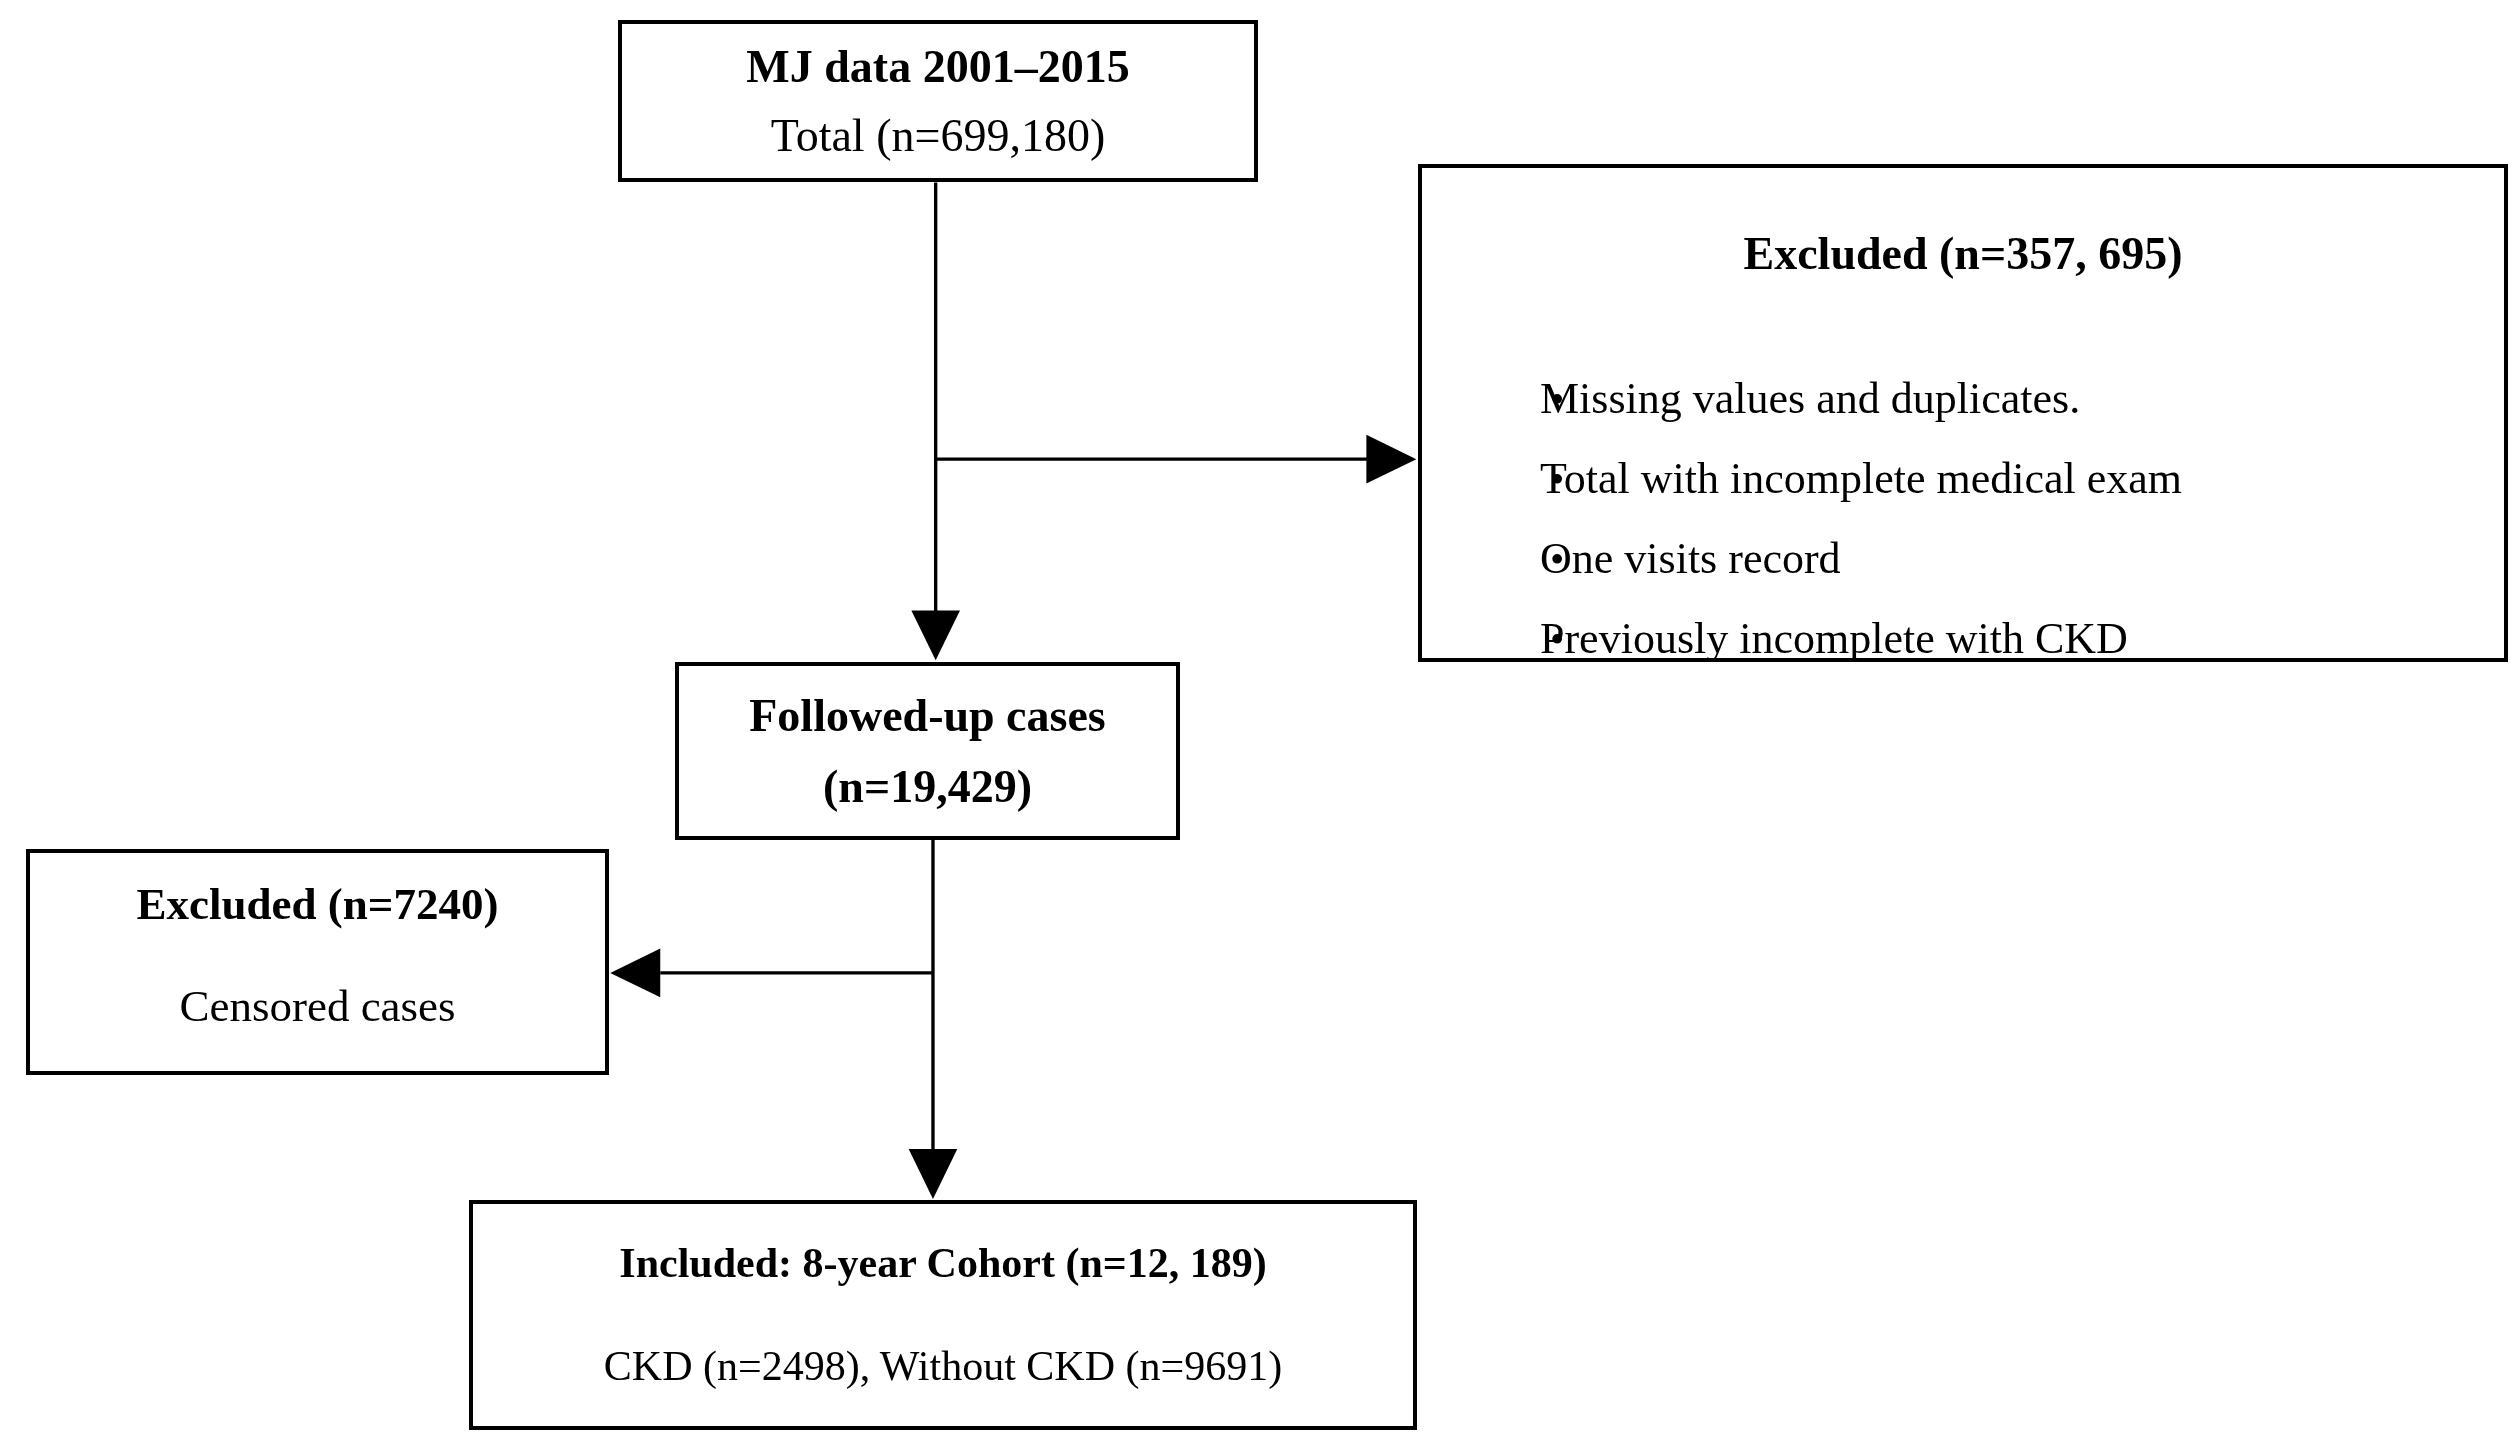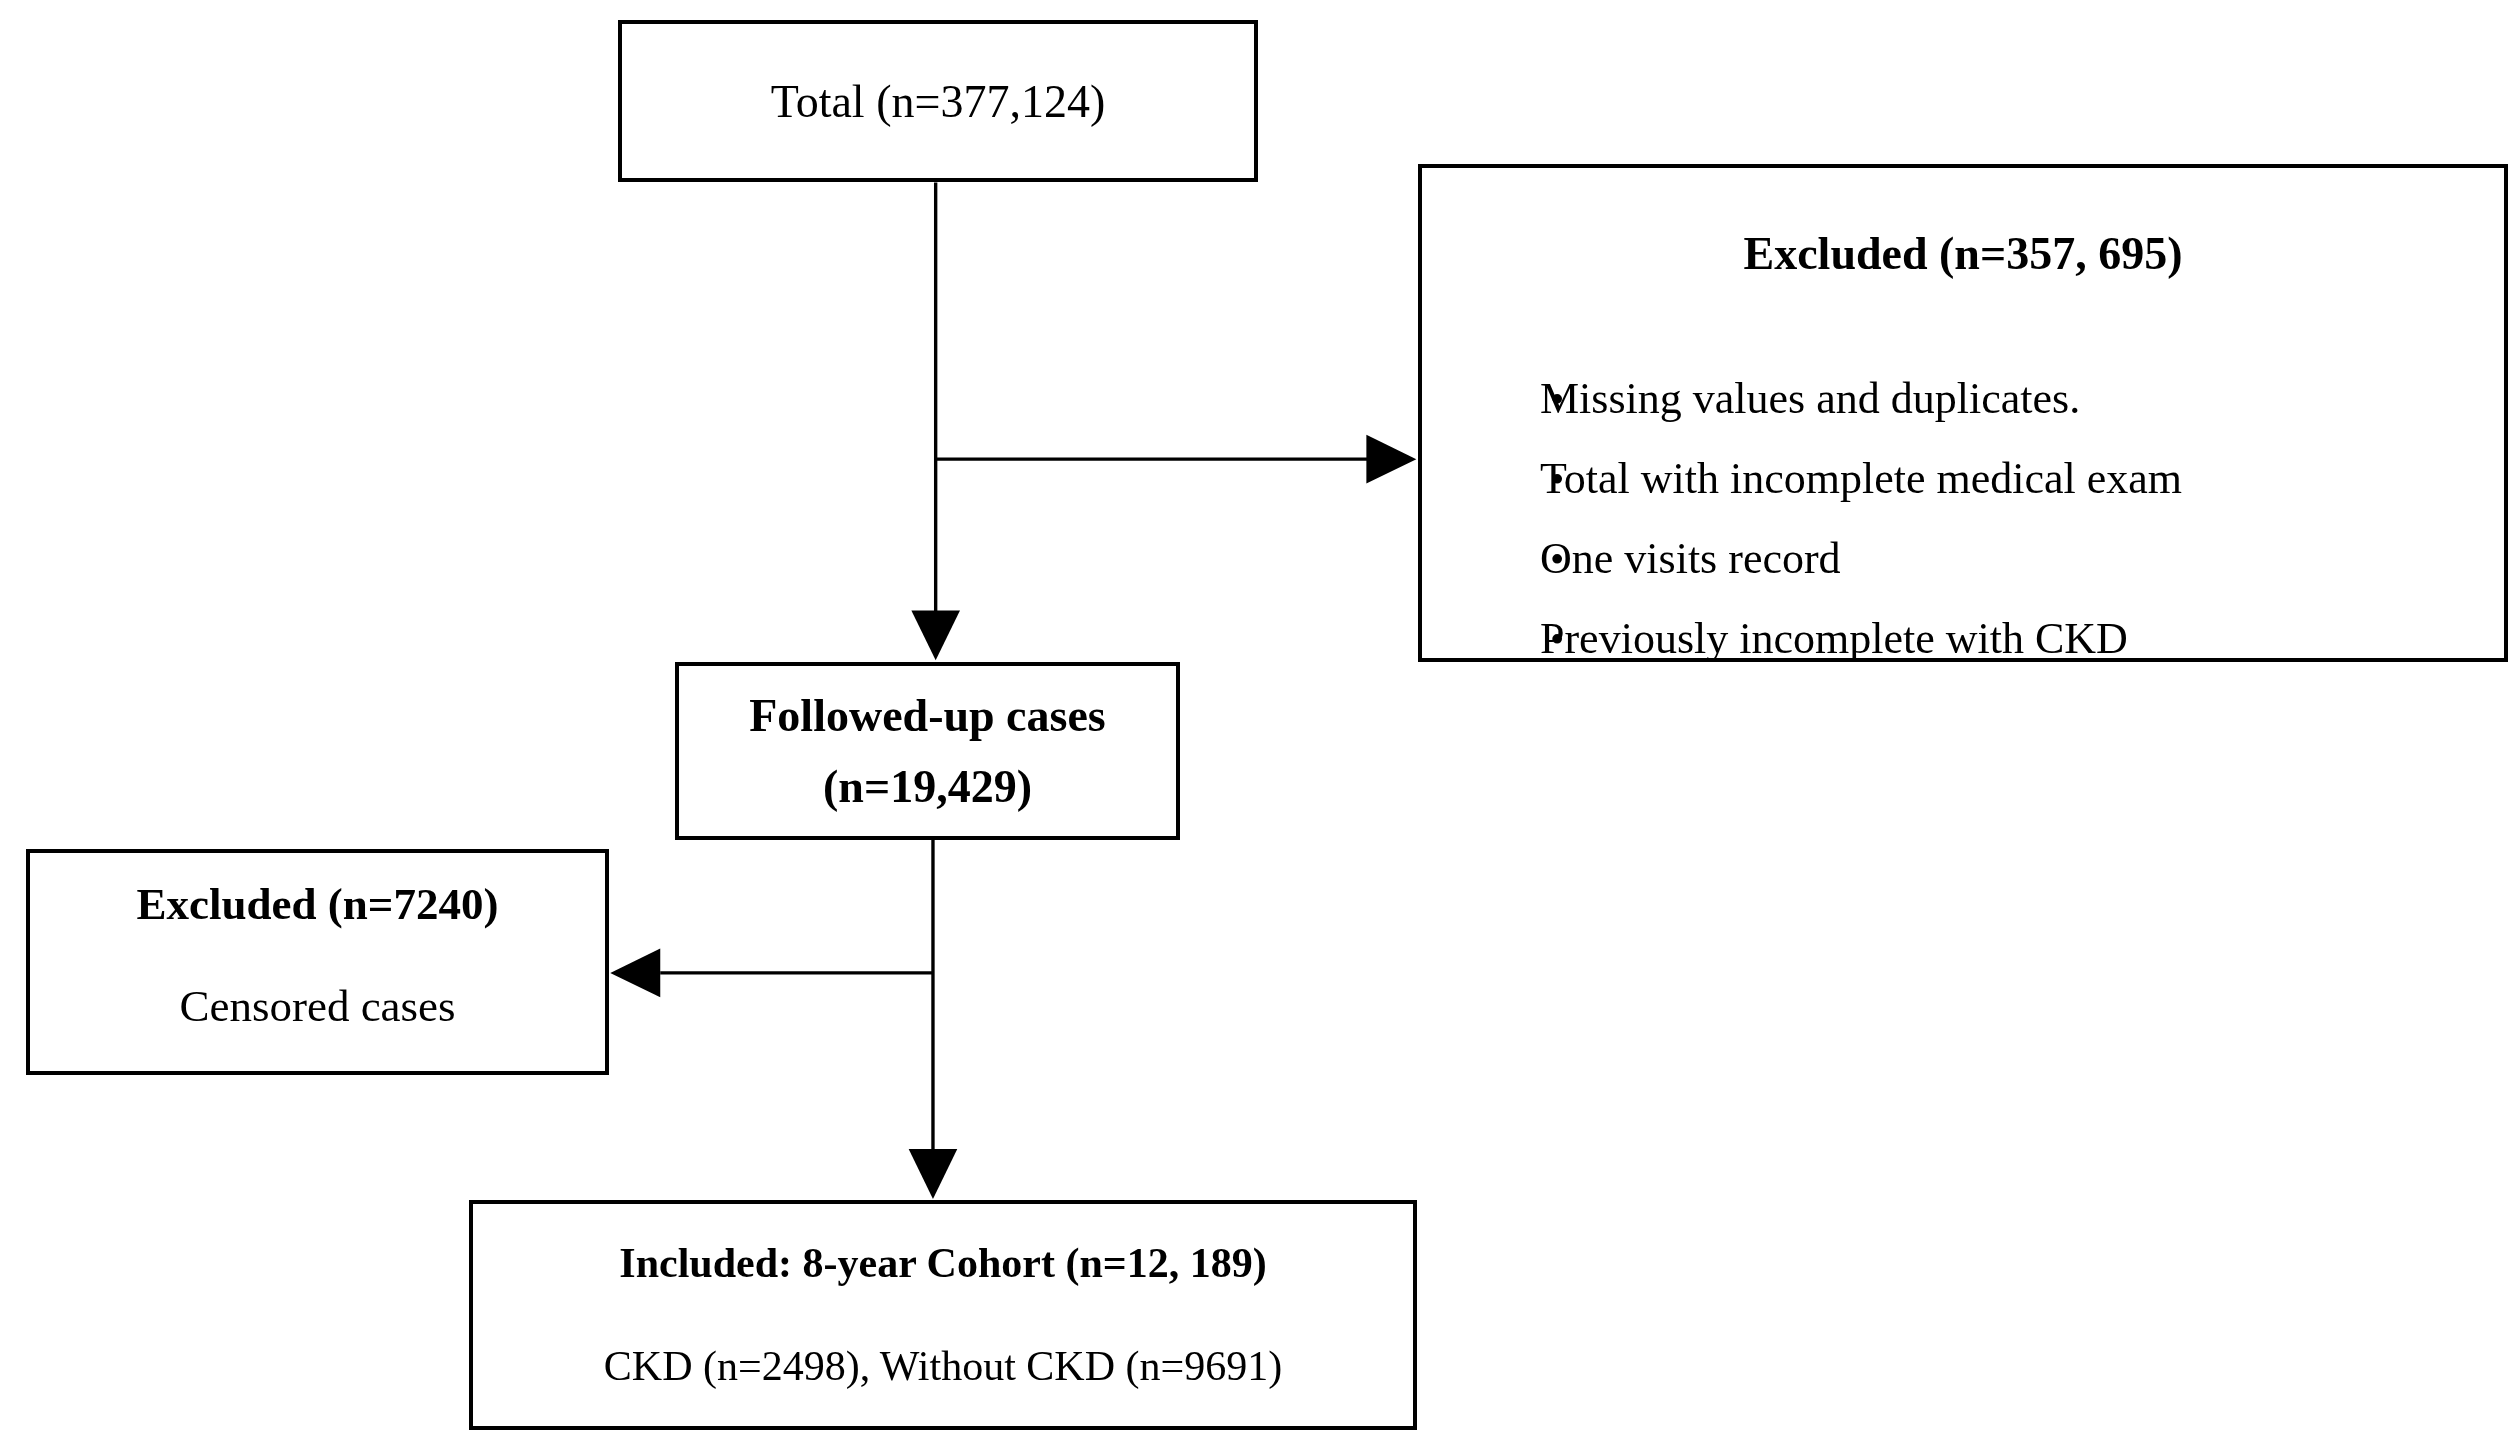--- a/index.html
+++ b/index.html
@@ -112,21 +112,22 @@
       <polygon points="1382,1776 1346,1702 1418,1702"></polygon>
     </g>
 
     <g>
       <line x1="1382" y1="1441" x2="978" y2="1441"></line>
       <polygon points="904,1441 978,1405 978,1477"></polygon>
     </g>
   </svg>
 
   <div class="flowbox box-source centered">
-    <div>Total (n=377,124)</div>
+    <div class="bold">MJ data 2001–2015</div>
+    <div>Total (n=699,180)</div>
   </div>
 
   <div class="flowbox box-excluded-right">
     <div class="box-title bold">Excluded (n=357, 695)</div>
     <ul class="bullet-list">
       <li>Missing values and duplicates.</li>
       <li>Total with incomplete medical exam</li>
       <li>One visits record</li>
       <li>Previously incomplete with CKD</li>
     </ul>

